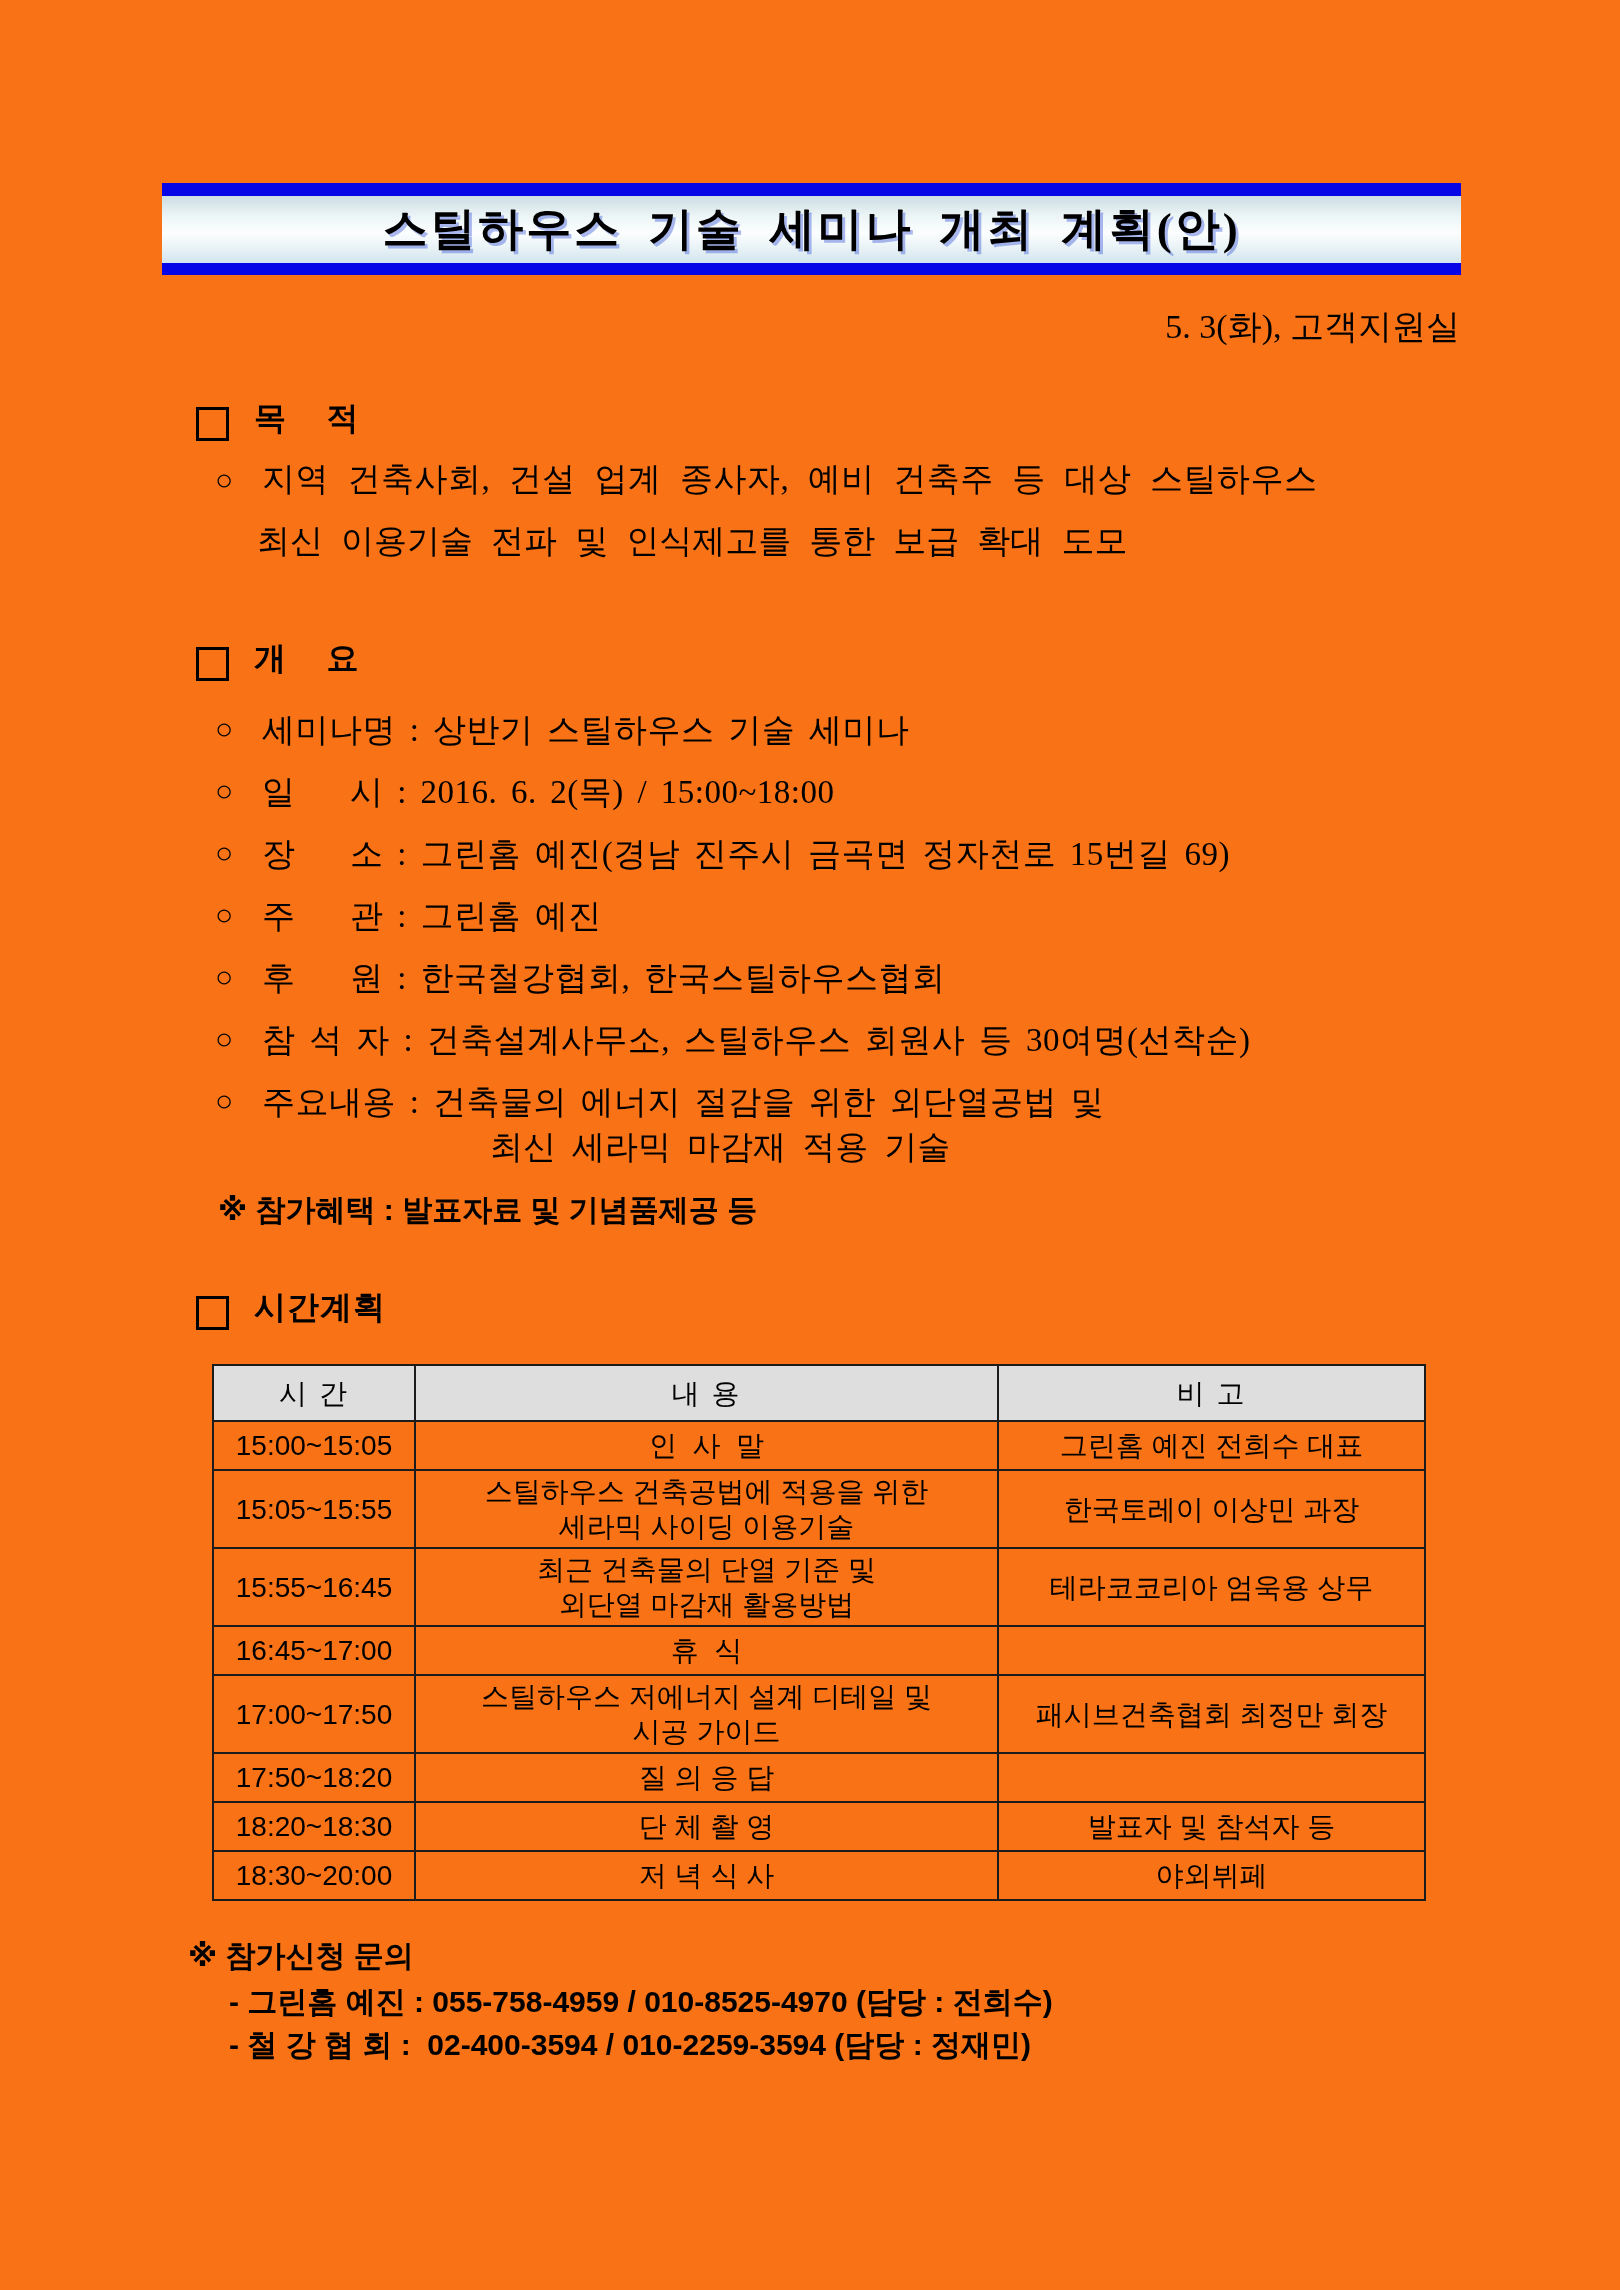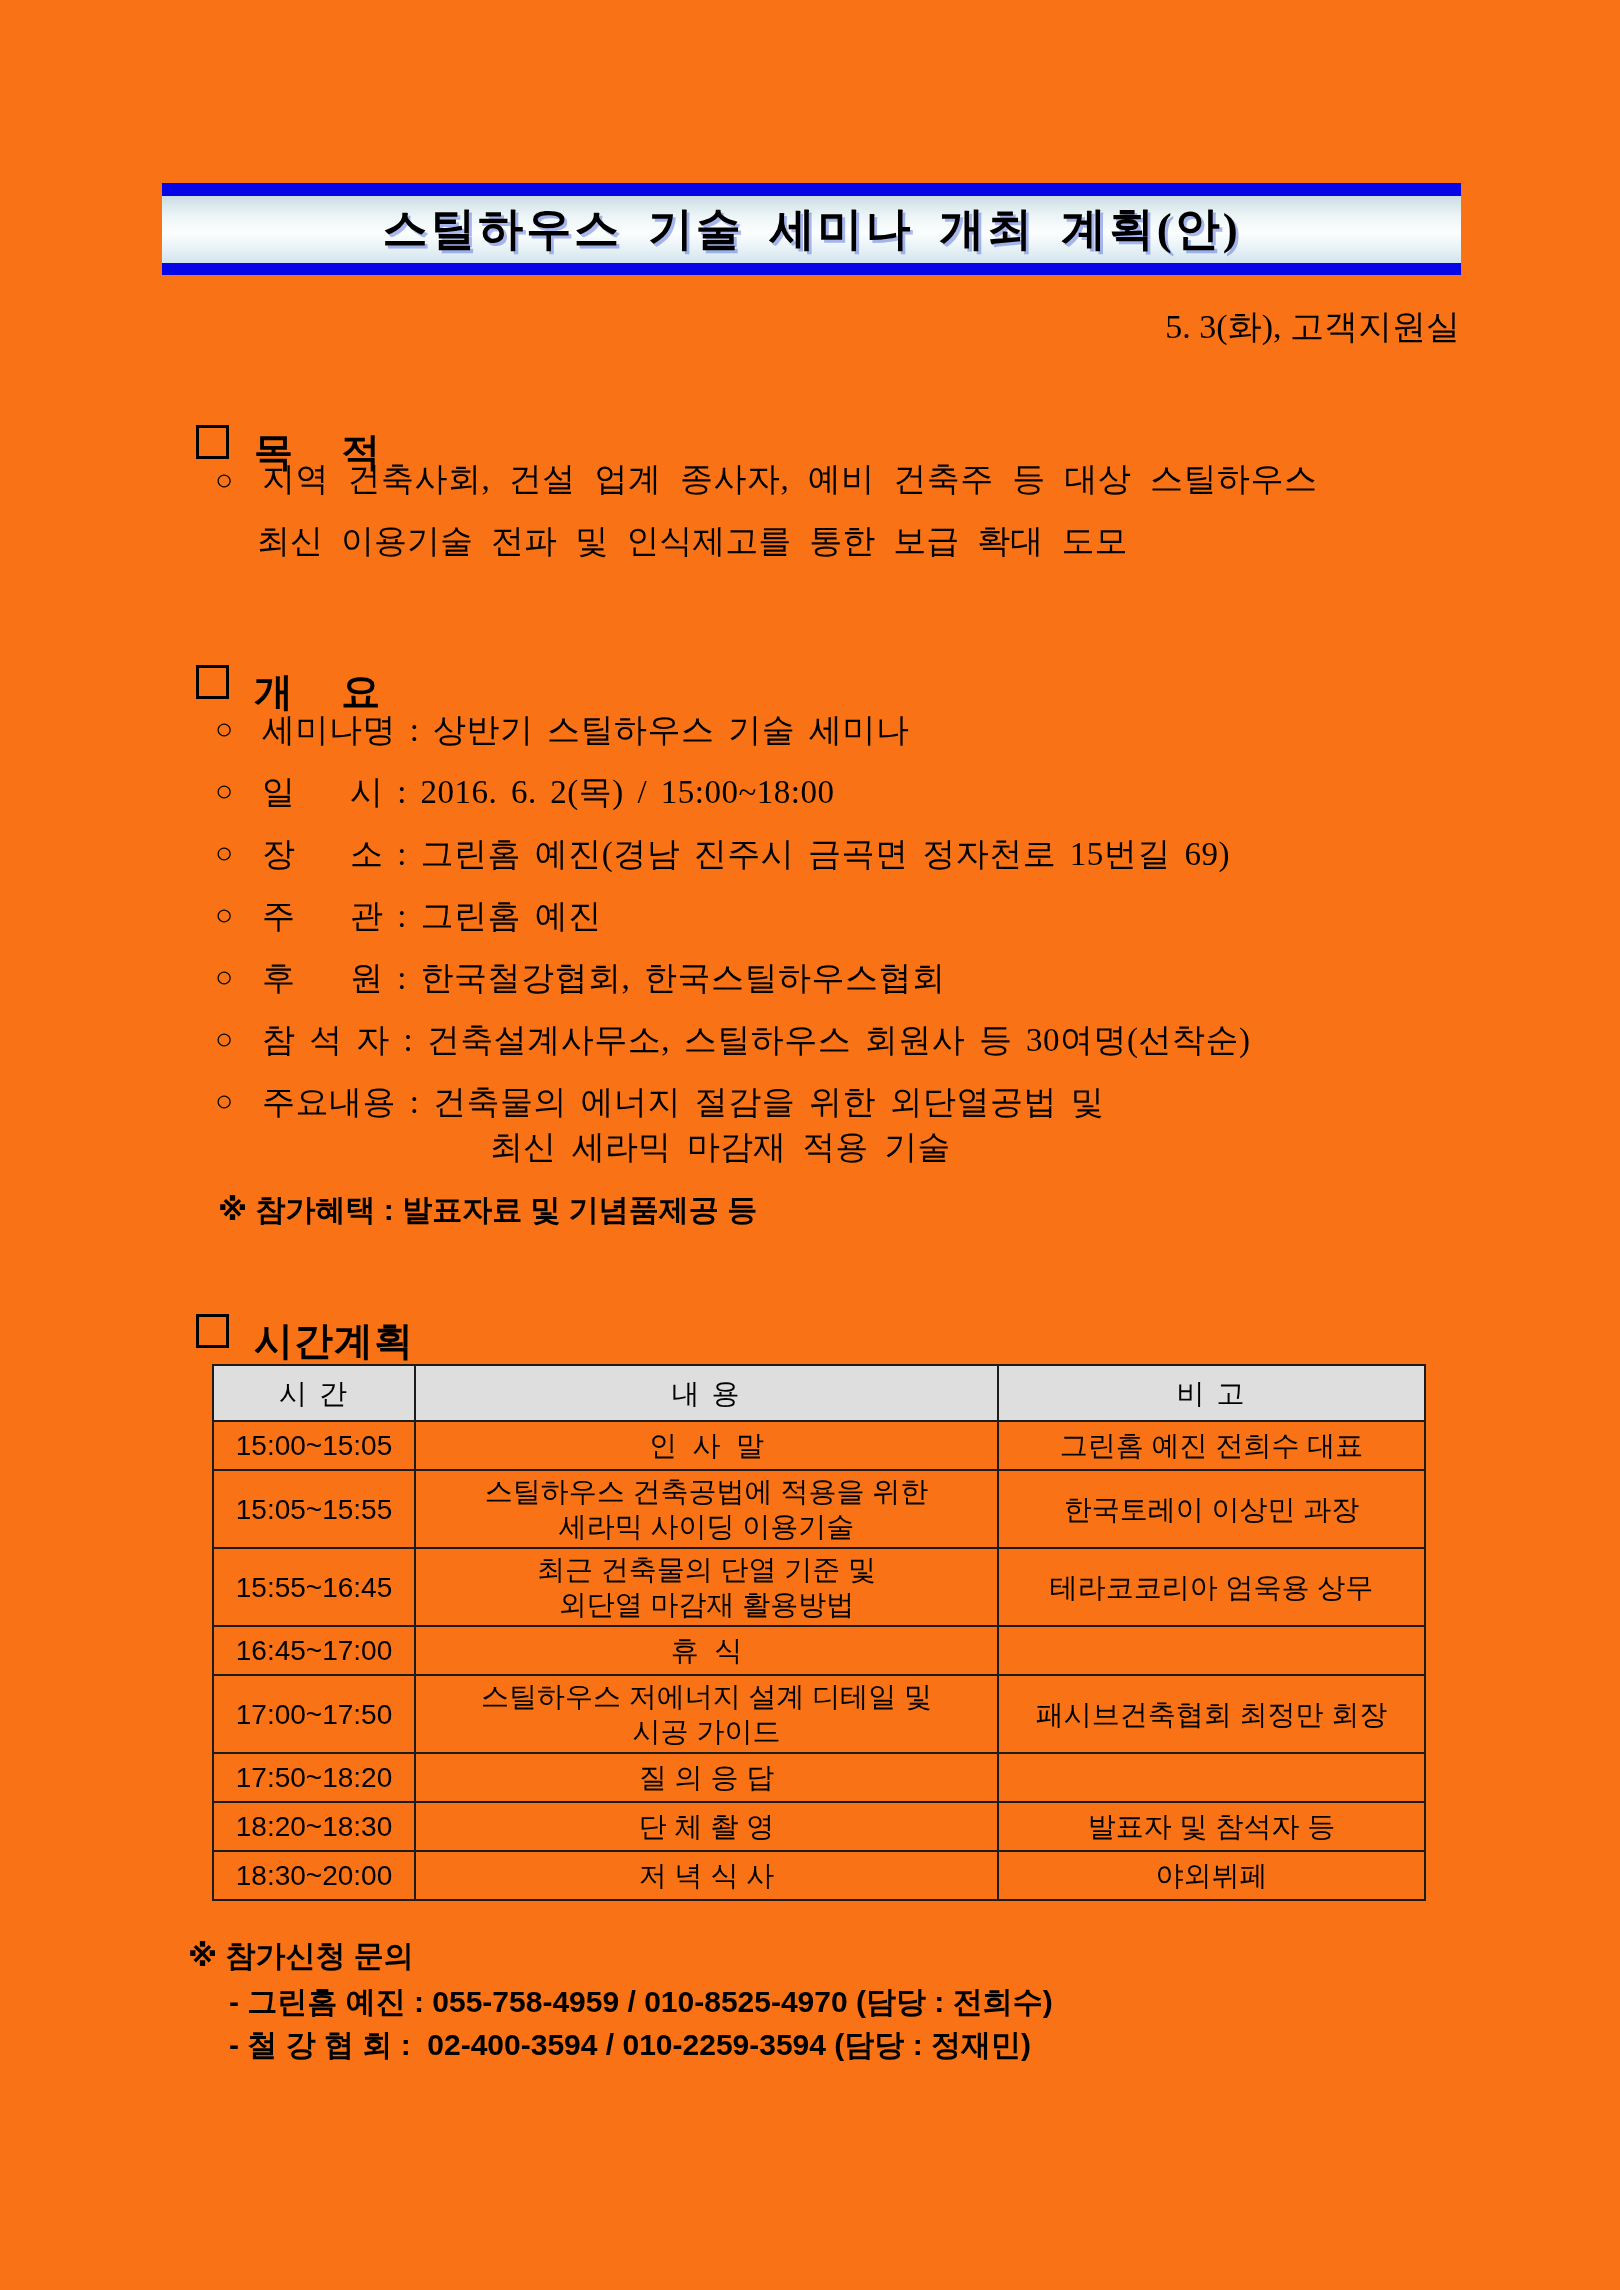--- a/index.html
+++ b/index.html
@@ -27,21 +27,21 @@
   }
   
   .date-line{
     position:absolute;top:304px;left:0;right:160px;
     text-align:right;font-size:34px;white-space:pre-wrap;margin-left:36px;
   }
   
   .sec-heading{
     position:absolute;left:196px;
     font-family:"Liberation Sans","DejaVu Sans",sans-serif;
-    font-size:39px;font-weight:bold;display:flex;align-items:flex-start;margin-top:28px;
+    font-size:32px;font-weight:bold;display:flex;align-items:flex-end;
   }
   .sq{
     display:inline-block;width:26.5px;height:28px;
     border:3.9px solid #000;margin-right:25.5px;flex:0 0 auto;
   }
   .sec-label{white-space:pre-wrap;letter-spacing:1px;}
   #h-purpose{top:397px;}
   #h-overview{top:637px;}
   #h-schedule{top:1286px;}
   

